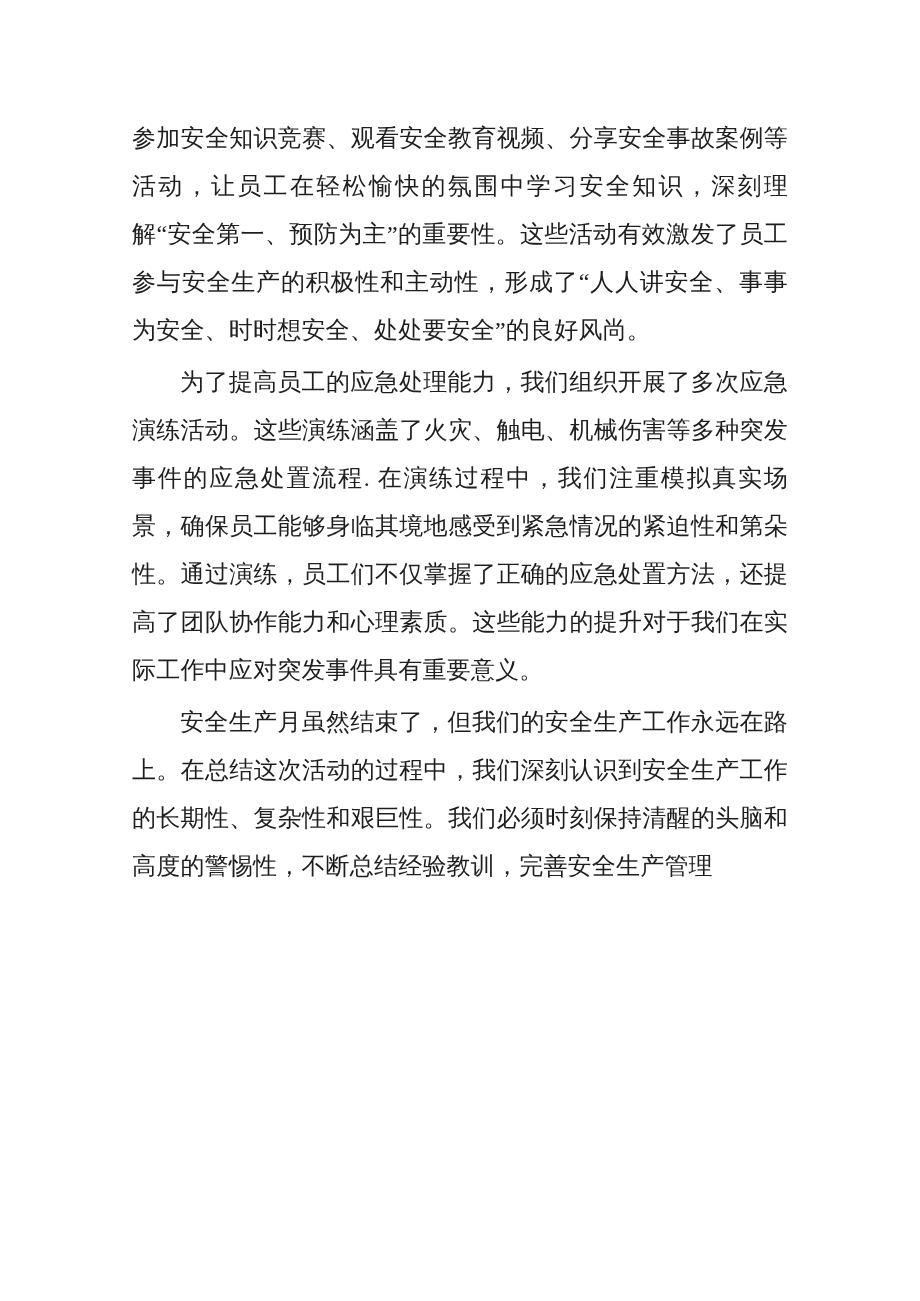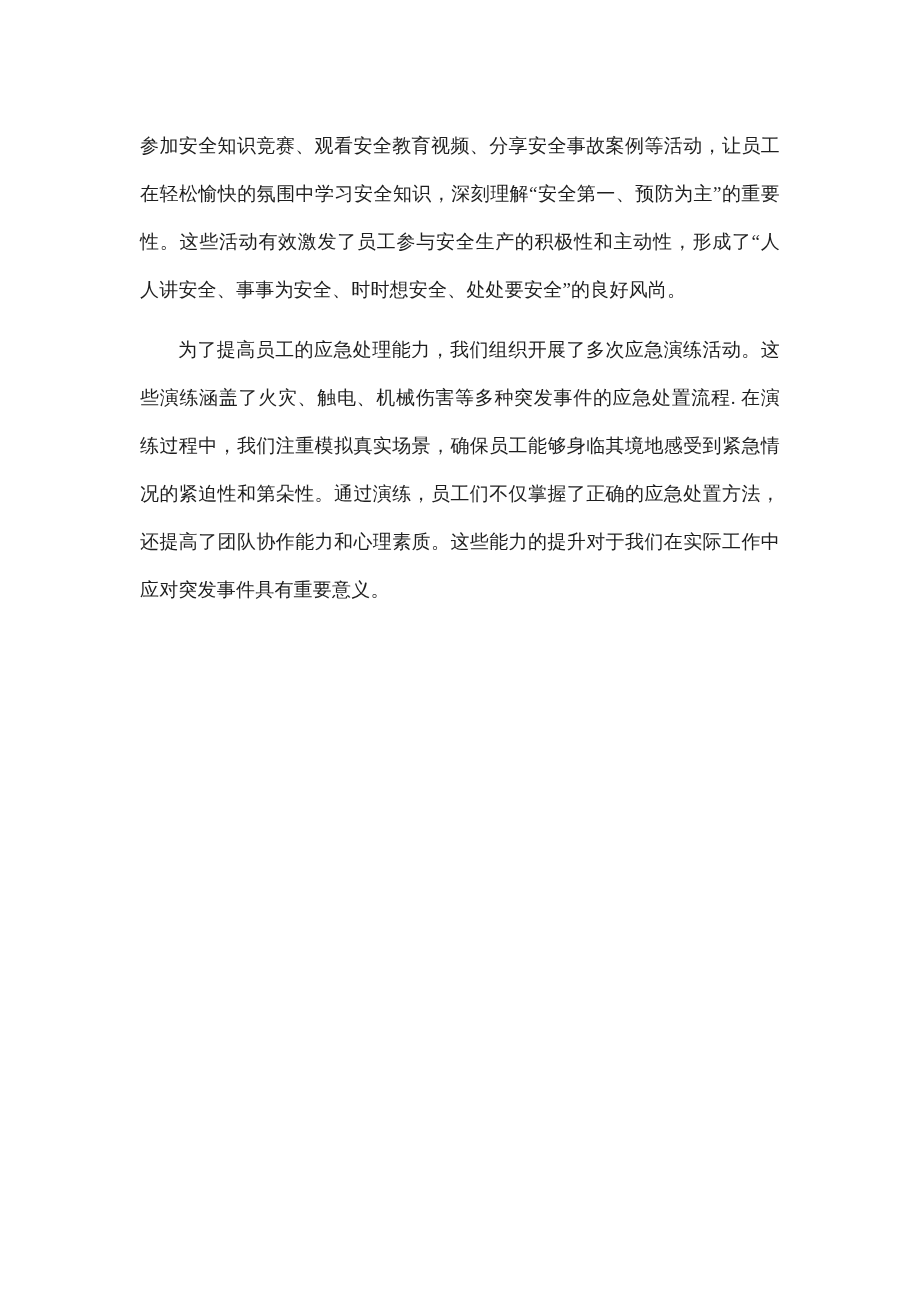--- a/index.html
+++ b/index.html
@@ -14,35 +14,36 @@
     background: #ffffff;
     overflow: hidden;
   }
   .content {
     position: absolute;
     left: 128px;
     top: 110px;
     width: 664px;
   }
   .content p {
-    margin: 12px;
+    margin: 4px;
     padding: 0;
     font-family: "Liberation Serif", "DejaVu Serif", serif;
-    font-size: 19px;
+    font-size: 24px;
     line-height: 48px;
     color: #1e1e1e;
     text-align: justify;
     letter-spacing: 0.2px;
   }
   .content p.indent {
     text-indent: 2em;
   }
 </style>
 </head>
 <body>
 
 <div class="page">
   <div class="content">
 
   <p class="">参加安全知识竞赛、观看安全教育视频、分享安全事故案例等活动，让员工在轻松愉快的氛围中学习安全知识，深刻理解“安全第一、预防为主”的重要性。这些活动有效激发了员工参与安全生产的积极性和主动性，形成了“人人讲安全、事事为安全、时时想安全、处处要安全”的良好风尚。</p>
       <p class="indent">为了提高员工的应急处理能力，我们组织开展了多次应急演练活动。这些演练涵盖了火灾、触电、机械伤害等多种突发事件的应急处置流程. 在演练过程中，我们注重模拟真实场景，确保员工能够身临其境地感受到紧急情况的紧迫性和第朵性。通过演练，员工们不仅掌握了正确的应急处置方法，还提高了团队协作能力和心理素质。这些能力的提升对于我们在实际工作中应对突发事件具有重要意义。</p>
+      <p class="indent">安全生产月虽然结束了，但我们的安全生产工作永远在路上。在总结这次活动的过程中，我们深刻认识到安全生产工作的长期性、复杂性和艰巨性。我们必须时刻保持清醒的头脑和高度的警惕性，不断总结经验教训，完善安全生产管理</p>
     </div>
 </div>
 
 </body></html>

